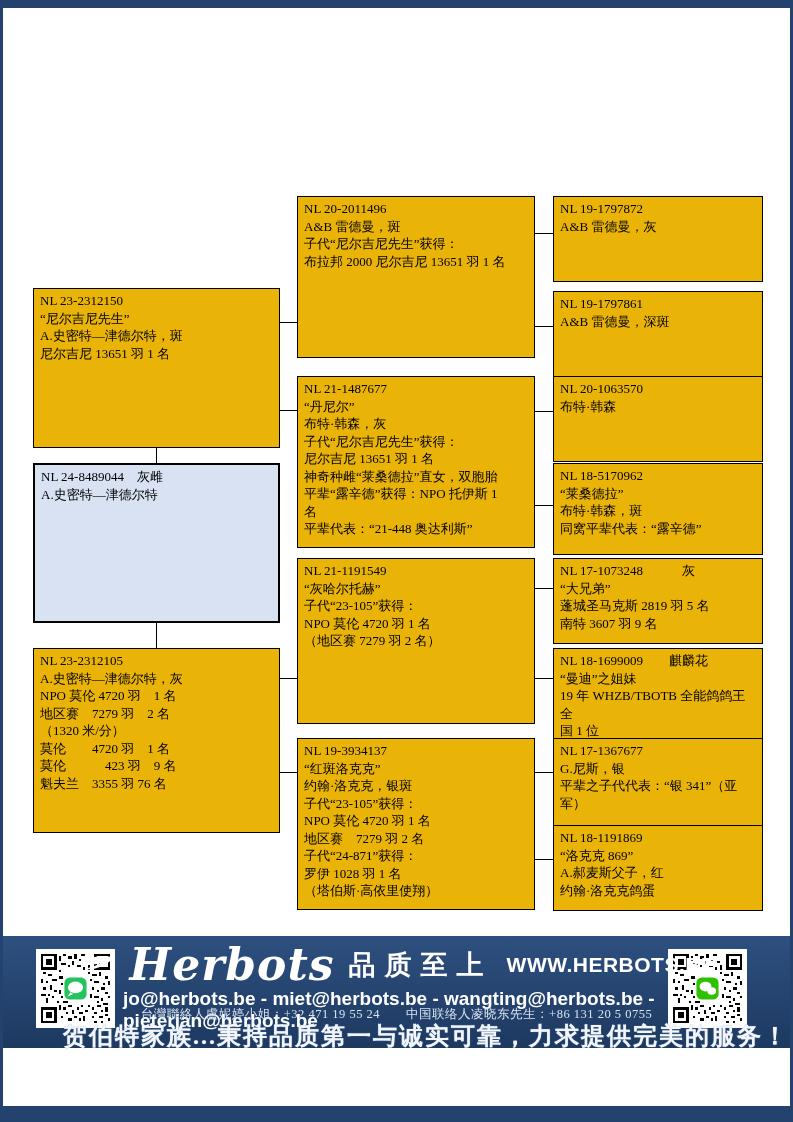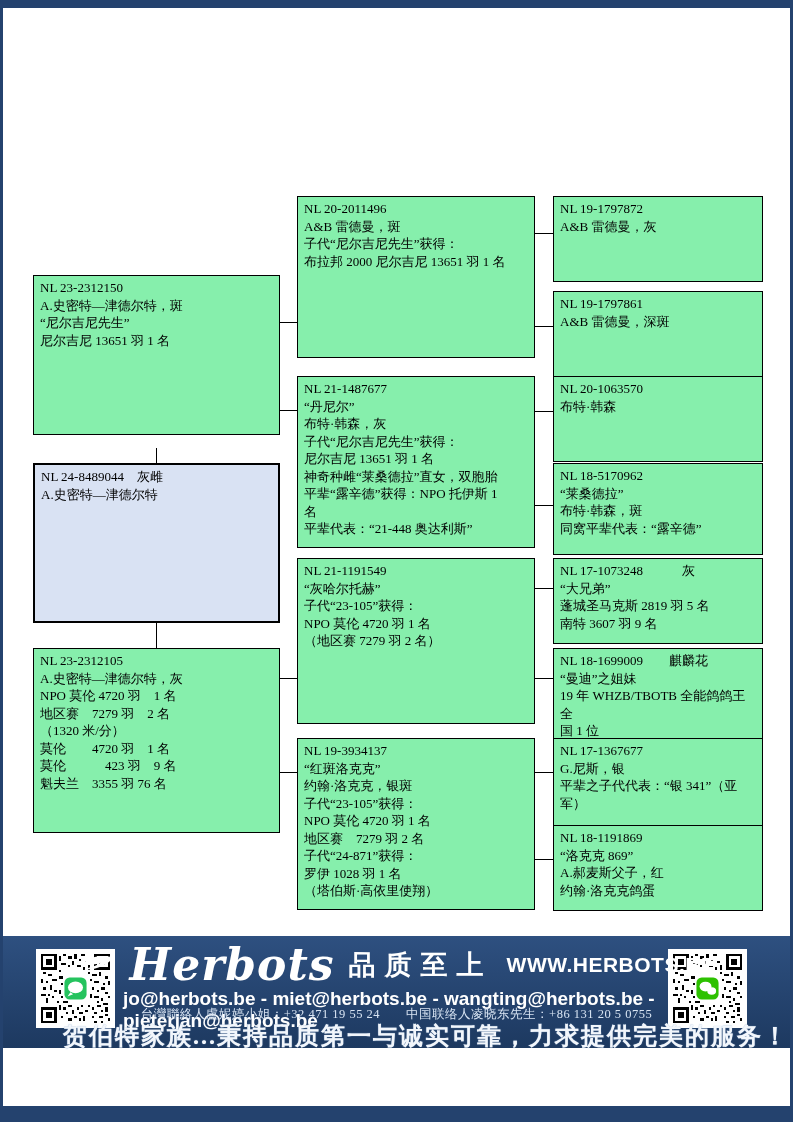--- a/index.html
+++ b/index.html
@@ -1,21 +1,21 @@
 <!DOCTYPE html>
 <html><head>
 <meta charset="utf-8">
 <style>
   html,body{margin:0;padding:0;background:#fff;}
   #page{position:relative;width:793px;height:1122px;background:#fff;overflow:hidden;
         font-family:"Liberation Serif","DejaVu Serif",serif;color:#000;}
   
   .bar{position:absolute;background:#24426e;}
   
-  .box{position:absolute;background:#86efac;border:1px solid #000;
+  .box{position:absolute;background:#eab308;border:1px solid #000;
        font-size:13px;line-height:17.5px;padding:3px 6px;box-sizing:border-box;
        white-space:pre-wrap;}
   .box .line{white-space:pre-wrap;}
   .box.subject{background:#d9e2f3;border:2px solid #000;}
   .hline,.vline{position:absolute;background:#000;}
   .hline{height:1px;}
   .vline{width:1px;}
   
   .footer{position:absolute;left:3px;right:3px;top:936px;height:112px;
           background:linear-gradient(#2e5080,#1d3960);color:#fff;}
@@ -41,21 +41,21 @@
 </head>
 <body>
 
 <div id="page">
 
   <div class="bar" style="left:0;top:0;width:793px;height:8px"></div>
   <div class="bar" style="left:0;top:0;width:3px;height:1122px"></div>
   <div class="bar" style="left:790px;top:0;width:3px;height:1122px"></div>
   <div class="bar" style="left:0;top:1106px;width:793px;height:16px"></div>
 
-  <div class="box" style="left:33px;top:275px;width:247px;height:160px"><div class="line">NL 23-2312150</div><div class="line">A.史密特—津德尔特，斑</div><div class="line">“尼尔吉尼先生”</div><div class="line">尼尔吉尼 13651 羽 1 名</div></div>
+  <div class="box" style="left:33px;top:288px;width:247px;height:160px"><div class="line">NL 23-2312150</div><div class="line">“尼尔吉尼先生”</div><div class="line">A.史密特—津德尔特，斑</div><div class="line">尼尔吉尼 13651 羽 1 名</div></div>
   <div class="box subject" style="left:33px;top:463px;width:247px;height:160px"><div class="line">NL 24-8489044　灰雌</div><div class="line">A.史密特—津德尔特</div></div>
   <div class="box" style="left:33px;top:648px;width:247px;height:185px"><div class="line">NL 23-2312105</div><div class="line">A.史密特—津德尔特，灰</div><div class="line">NPO 莫伦 4720 羽　1 名</div><div class="line">地区赛　7279 羽　2 名</div><div class="line">（1320 米/分）</div><div class="line">莫伦　　4720 羽　1 名</div><div class="line">莫伦　　　423 羽　9 名</div><div class="line">魁夫兰　3355 羽 76 名</div></div>
 
   <div class="box" style="left:297px;top:196px;width:238px;height:162px"><div class="line">NL 20-2011496</div><div class="line">A&amp;B 雷德曼，斑</div><div class="line">子代“尼尔吉尼先生”获得：</div><div class="line">布拉邦 2000 尼尔吉尼 13651 羽 1 名</div></div>
   <div class="box" style="left:297px;top:376px;width:238px;height:172px"><div class="line">NL 21-1487677</div><div class="line">“丹尼尔”</div><div class="line">布特·韩森，灰</div><div class="line">子代“尼尔吉尼先生”获得：</div><div class="line">尼尔吉尼 13651 羽 1 名</div><div class="line">神奇种雌“莱桑德拉”直女，双胞胎</div><div class="line">平辈“露辛德”获得：NPO 托伊斯 1</div><div class="line">名</div><div class="line">平辈代表：“21-448 奥达利斯”</div></div>
   <div class="box" style="left:297px;top:558px;width:238px;height:166px"><div class="line">NL 21-1191549</div><div class="line">“灰哈尔托赫”</div><div class="line">子代“23-105”获得：</div><div class="line">NPO 莫伦 4720 羽 1 名</div><div class="line">（地区赛 7279 羽 2 名）</div></div>
   <div class="box" style="left:297px;top:738px;width:238px;height:172px"><div class="line">NL 19-3934137</div><div class="line">“红斑洛克克”</div><div class="line">约翰·洛克克，银斑</div><div class="line">子代“23-105”获得：</div><div class="line">NPO 莫伦 4720 羽 1 名</div><div class="line">地区赛　7279 羽 2 名</div><div class="line">子代“24-871”获得：</div><div class="line">罗伊 1028 羽 1 名</div><div class="line">（塔伯斯·高依里使翔）</div></div>
 
   <div class="box" style="left:553px;top:196px;width:210px;height:86px"><div class="line">NL 19-1797872</div><div class="line">A&amp;B 雷德曼，灰</div></div>
   <div class="box" style="left:553px;top:291px;width:210px;height:86px"><div class="line">NL 19-1797861</div><div class="line">A&amp;B 雷德曼，深斑</div></div>

